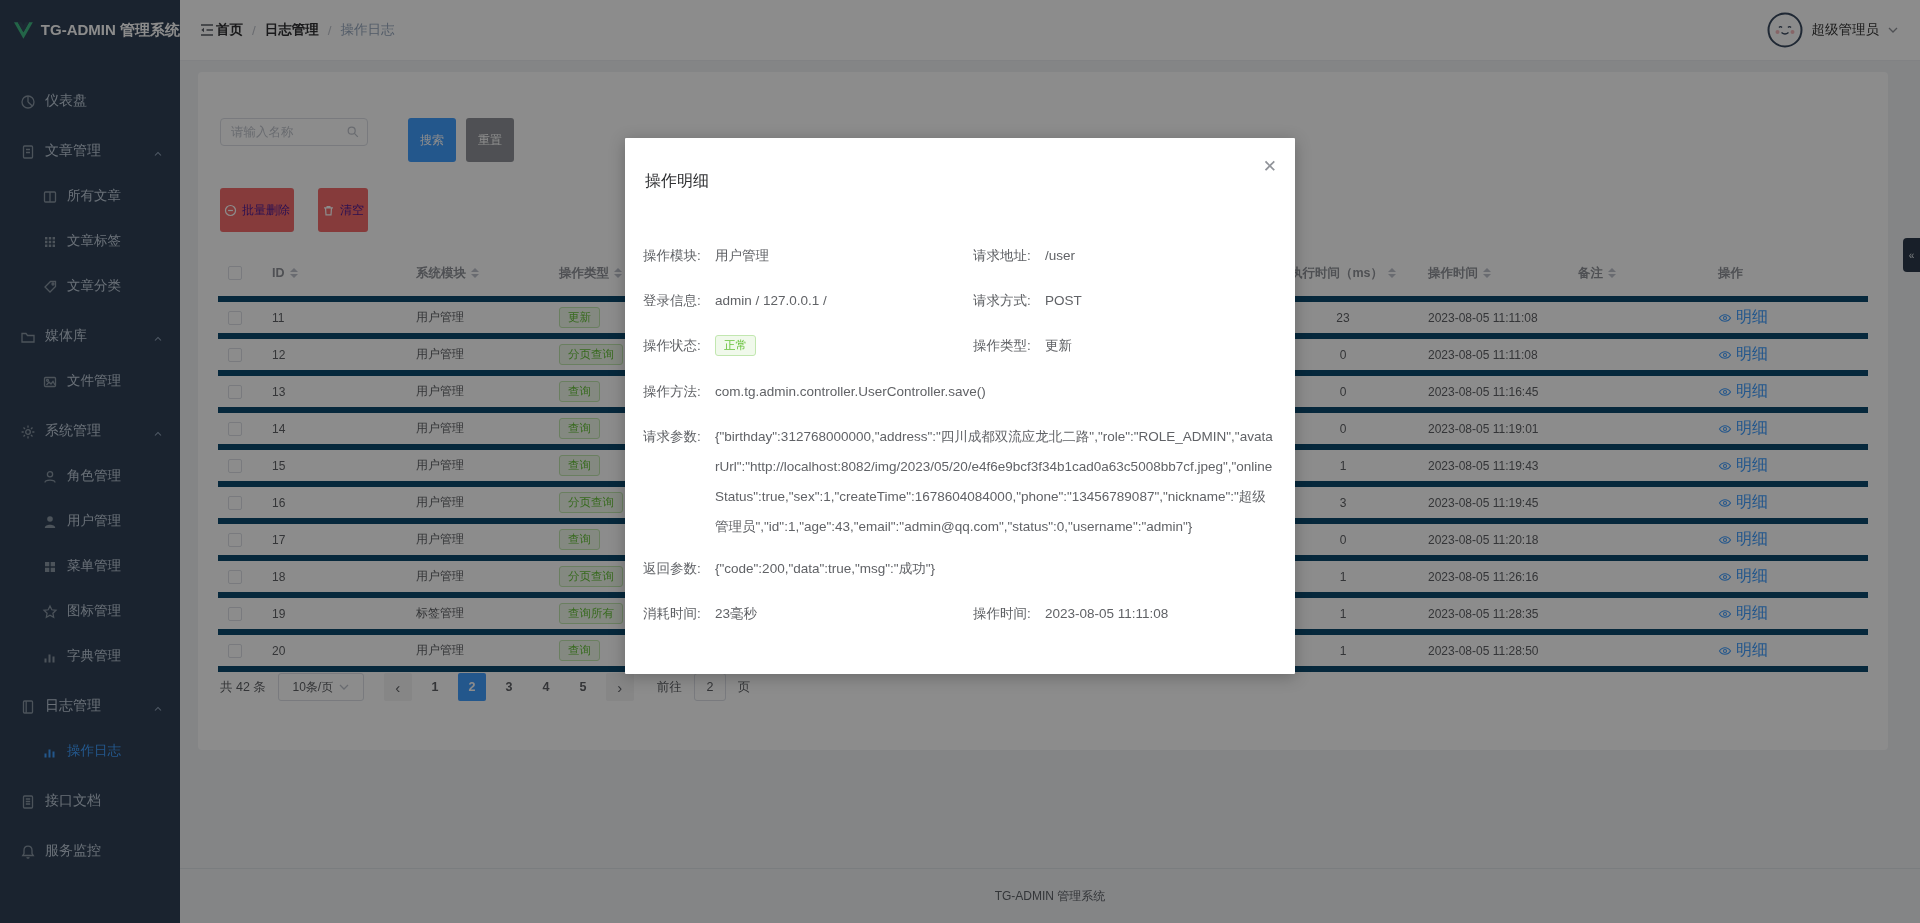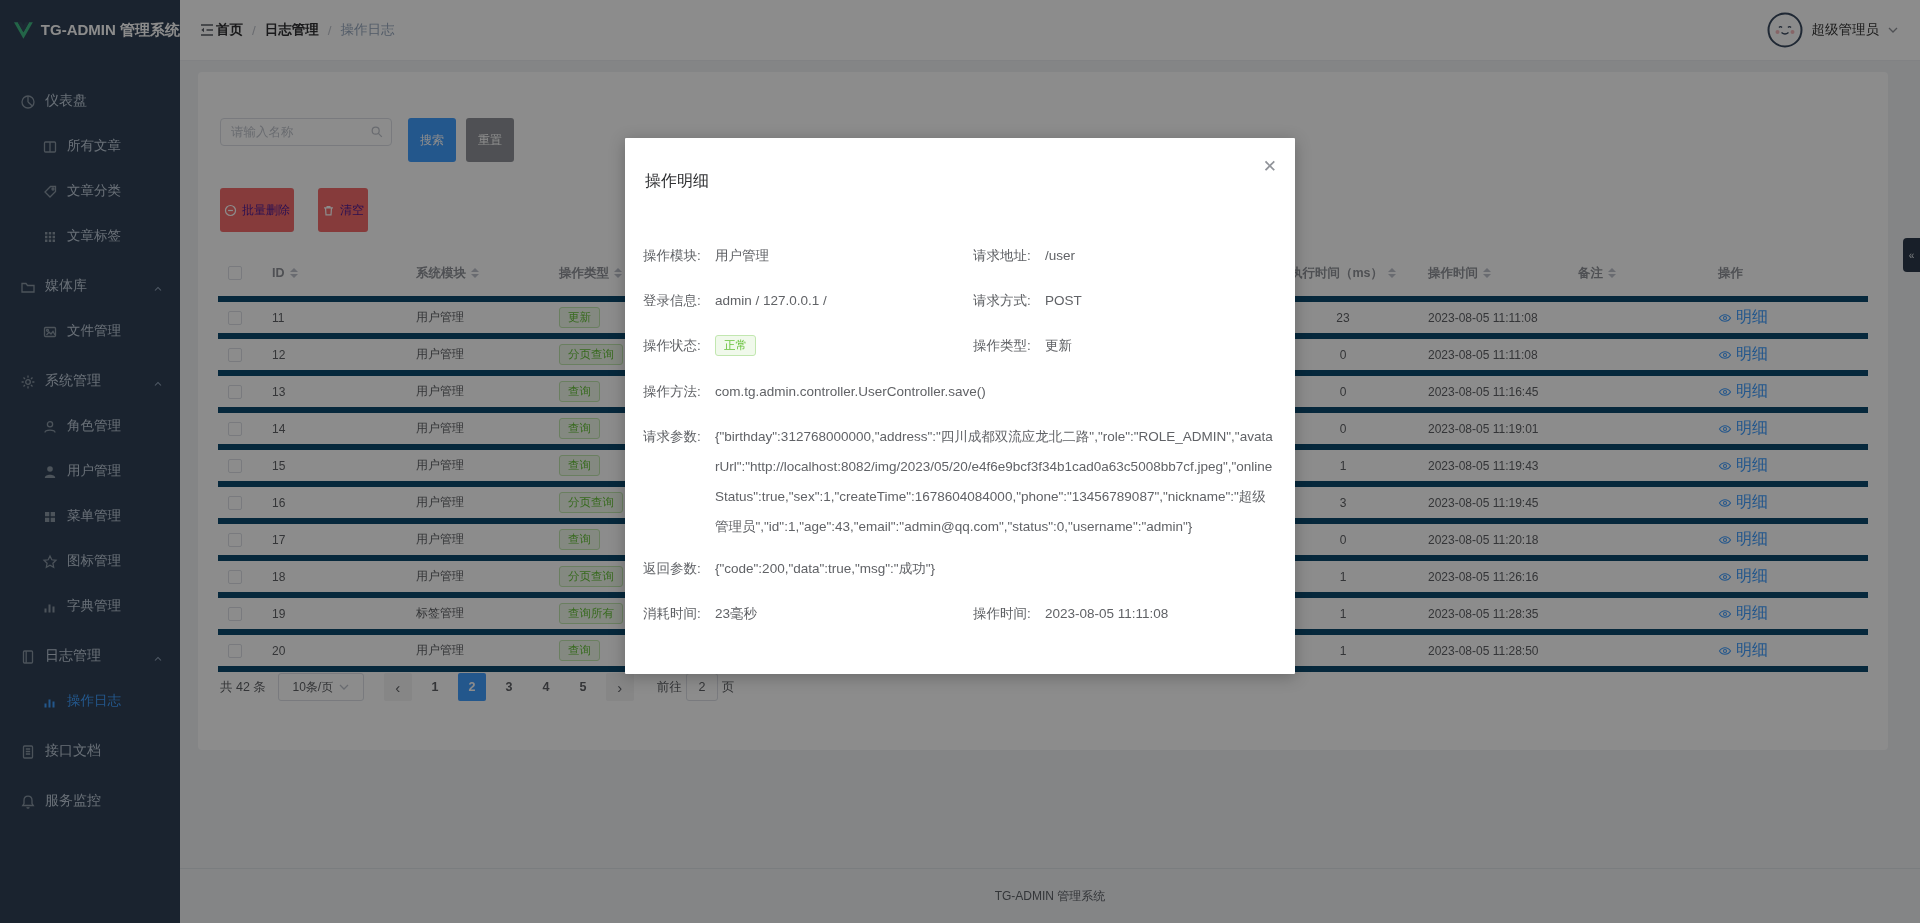--- a/index.html
+++ b/index.html
@@ -25,21 +25,21 @@
 .crumb{color:#303133;font-weight:600}
 .crumb.last{color:#97a8be;font-weight:400}
 .sep{color:#c0c4cc}
 .user{position:absolute;right:22px;display:flex;align-items:center;gap:9px;cursor:pointer}
 .uname{font-size:13.5px;color:#333}
 
 
 #main{position:absolute;left:180px;top:61px;right:0;bottom:0;background:#f0f2f5}
 .card{position:absolute;left:18px;top:11px;width:1690px;height:678px;background:#fff;border-radius:4px}
 
-.search-wrap{position:absolute;left:22px;top:46px;width:172px;height:28px}
+.search-wrap{position:absolute;left:22px;top:46px;width:148px;height:28px}
 .search-wrap input{width:100%;height:100%;border:1px solid #dcdfe6;border-radius:4px;padding:0 28px 0 10px;font-size:12.5px;color:#606266;outline:none;font-family:inherit}
 .search-wrap input::placeholder{color:#c0c4cc}
 .search-wrap .mag{position:absolute;right:8px;top:7px;color:#c0c4cc}
 
 .btn{display:inline-flex;align-items:center;justify-content:center;height:44px;border-radius:3px;font-size:12px;cursor:pointer;gap:5px;white-space:nowrap}
 .btn-primary{position:absolute;left:210px;top:46px;width:48px;background:#409eff;color:#fff}
 .btn-info{position:absolute;left:268px;top:46px;width:48px;background:#909399;color:#fff}
 .btn-danger{background:#f56c6c;color:#4c1d95;padding:0 4px}
 #btn-batch{position:absolute;left:22px;top:116px}
 #btn-clear{position:absolute;left:120px;top:116px}
@@ -64,21 +64,21 @@
 .sort .dn{border-top-color:#c0c4cc}
 .badge{display:inline-block;padding:2px 8px;font-size:11.5px;color:#67c23a;background:#f0f9eb;border:1px solid #c2e7b0;border-radius:3px;line-height:1.3;white-space:nowrap}
 .detail{display:inline-flex;align-items:center;gap:4px;color:#409eff;font-size:16px;cursor:pointer}
 
 
 .pagination{position:absolute;left:22px;top:601px;height:28px;display:flex;align-items:center;font-size:12.5px;color:#606266}
 .psel{width:86px;height:28px;border:1px solid #dcdfe6;border-radius:3px;display:flex;align-items:center;justify-content:center;gap:6px;margin:0 20px 0 12px;font-size:12px;cursor:pointer;color:#606266}
 .pg{width:28px;height:28px;display:flex;align-items:center;justify-content:center;font-weight:700;margin-right:9px;border-radius:2px;cursor:pointer;color:#606266}
 .pg.arrow{background:#f4f4f5;font-size:15px;font-weight:400}
 .pg.active{background:#409eff;color:#fff}
-.goto{display:flex;align-items:center;gap:4px;margin-left:14px}
+.goto{display:flex;align-items:center;gap:12px;margin-left:14px}
 .ginput{width:32px;height:28px;border:1px solid #dcdfe6;border-radius:3px;text-align:center;font-size:12.5px;color:#606266;outline:none;font-family:inherit}
 
 .footer{position:absolute;left:0;right:0;bottom:0;height:55px;border-top:1px solid #dfe3e8;display:flex;align-items:center;justify-content:center;font-size:12px;color:#5f6368;background:#f0f2f5}
 
 .handle{position:absolute;left:1903px;top:238px;width:17px;height:34px;background:#2d3a4b;border-radius:4px 0 0 4px;z-index:6;display:flex;align-items:center;justify-content:center;color:#dfe4ea;font-size:10px;cursor:pointer}
 
 
 #overlay{position:absolute;inset:0;background:rgba(0,0,0,.45);z-index:40}
 #dialog{position:absolute;left:625px;top:138px;width:670px;height:536px;background:#fff;border-radius:1px;box-shadow:0 3px 16px rgba(0,0,0,.25);z-index:50}
 .dtitle{position:absolute;left:20px;top:33px;font-size:16px;color:#303133}
@@ -108,43 +108,55 @@
   <div class="menu">
     <div class="mi l1">
       <svg class="ico" width="16" height="16" viewBox="0 0 16 16">
           <g fill="none" stroke="currentColor" stroke-width="1.3">
             <circle cx="8" cy="8" r="6"></circle>
             <path d="M8 8V2M8 8l4.3 4"></path>
           </g>
         </svg>
       <span>仪表盘</span>
     </div>
+    <div class="mi l1">
+      <svg class="ico" width="16" height="16" viewBox="0 0 16 16">
+          <g fill="none" stroke="currentColor" stroke-width="1.3">
+            <rect x="3.5" y="2" width="9" height="12" rx="1"></rect>
+            <path d="M6 5.5h4M6 8.5h4"></path>
+          </g>
+        </svg>
+      <span>文章管理</span>
+      <svg class="chev" width="12" height="12" viewBox="0 0 16 16">
+          <path d="M4 10l4-4 4 4" fill="none" stroke="currentColor" stroke-width="1.4"></path>
+        </svg>
+    </div>
     <div class="mi l2">
       <svg class="ico" width="16" height="16" viewBox="0 0 16 16">
           <g fill="none" stroke="currentColor" stroke-width="1.3">
             <rect x="2.5" y="3" width="11" height="10" rx="1"></rect>
             <path d="M8 3v10"></path>
           </g>
         </svg>
       <span>所有文章</span>
     </div>
     <div class="mi l2">
       <svg class="ico" width="16" height="16" viewBox="0 0 16 16">
+          <path d="M3 3h2.4v2.4H3zM6.8 3h2.4v2.4H6.8zM10.6 3H13v2.4h-2.4zM3 6.8h2.4v2.4H3zM6.8 6.8h2.4v2.4H6.8zM10.6 6.8H13v2.4h-2.4zM3 10.6h2.4V13H3zM6.8 10.6h2.4V13H6.8zM10.6 10.6H13V13h-2.4z" fill="currentColor"></path>
+        </svg>
+      <span>文章标签</span>
+    </div>
+    <div class="mi l2">
+      <svg class="ico" width="16" height="16" viewBox="0 0 16 16">
           <g fill="none" stroke="currentColor" stroke-width="1.3">
             <path d="M8.5 2.5H13.5v5L8 13 3 8z"></path>
             <circle cx="11" cy="5" r="1"></circle>
           </g>
         </svg>
       <span>文章分类</span>
-    </div>
-    <div class="mi l2">
-      <svg class="ico" width="16" height="16" viewBox="0 0 16 16">
-          <path d="M3 3h2.4v2.4H3zM6.8 3h2.4v2.4H6.8zM10.6 3H13v2.4h-2.4zM3 6.8h2.4v2.4H3zM6.8 6.8h2.4v2.4H6.8zM10.6 6.8H13v2.4h-2.4zM3 10.6h2.4V13H3zM6.8 10.6h2.4V13H6.8zM10.6 10.6H13V13h-2.4z" fill="currentColor"></path>
-        </svg>
-      <span>文章标签</span>
     </div>
     <div class="mi l1">
       <svg class="ico" width="16" height="16" viewBox="0 0 16 16">
           <path d="M2 4.5h4l1.5 2H14V13H2z" fill="none" stroke="currentColor" stroke-width="1.3"></path>
         </svg>
       <span>媒体库</span>
       <svg class="chev" width="12" height="12" viewBox="0 0 16 16">
           <path d="M4 10l4-4 4 4" fill="none" stroke="currentColor" stroke-width="1.4"></path>
         </svg>
     </div>

